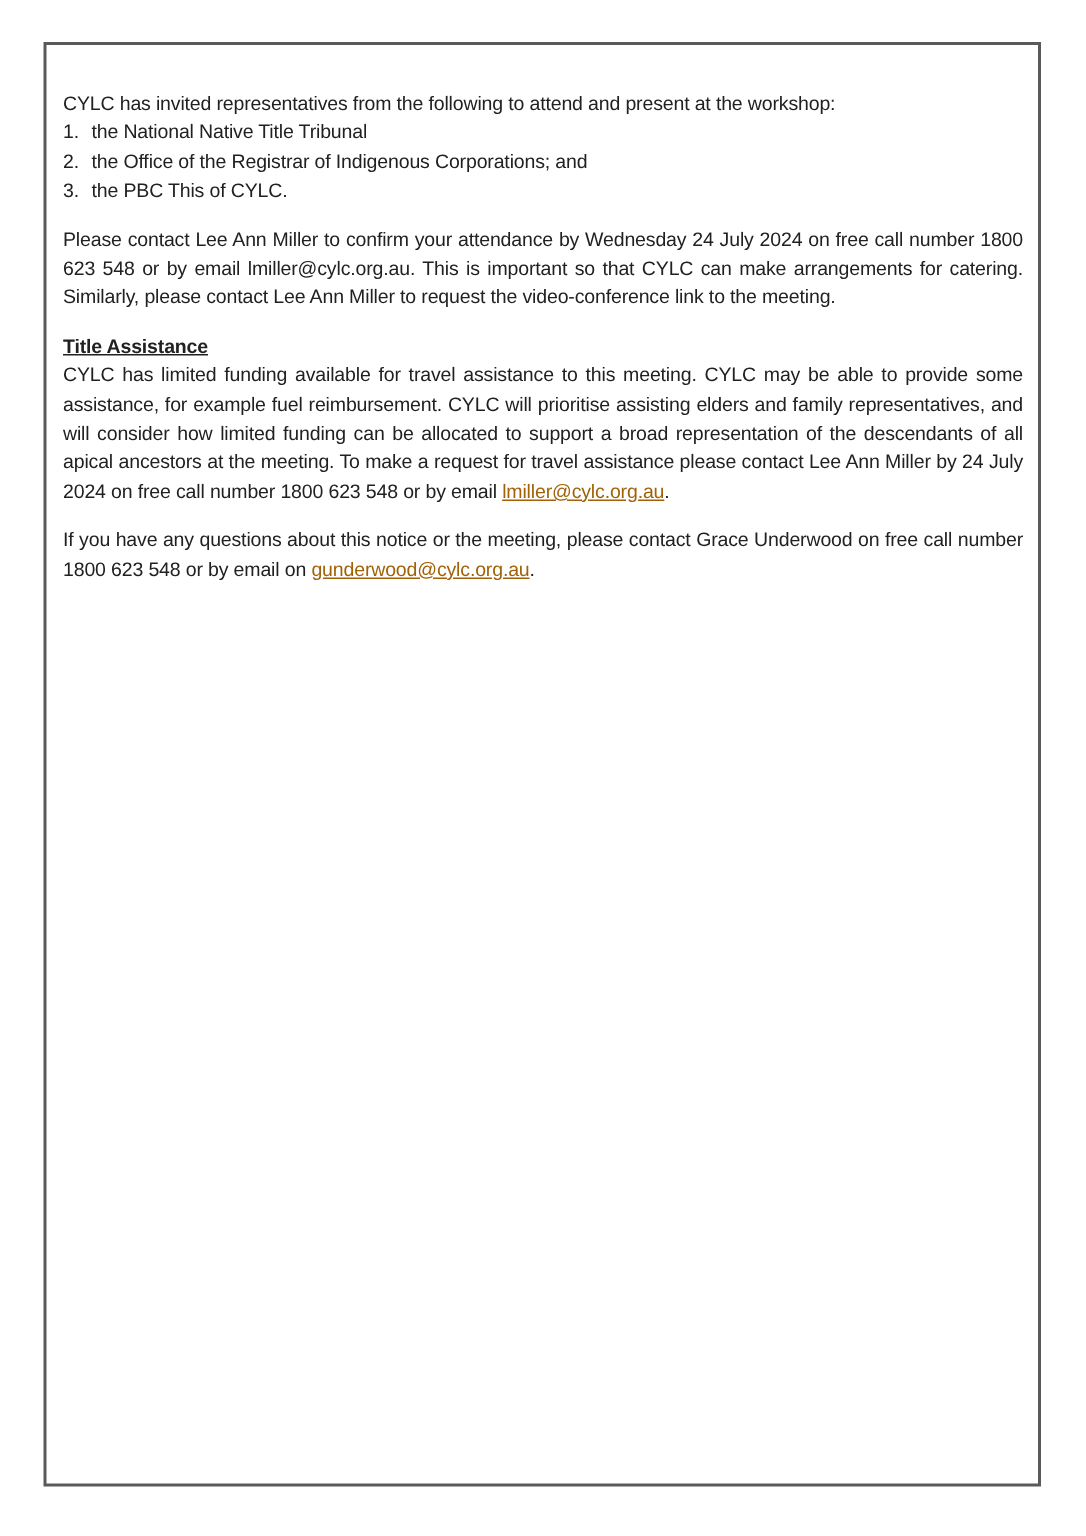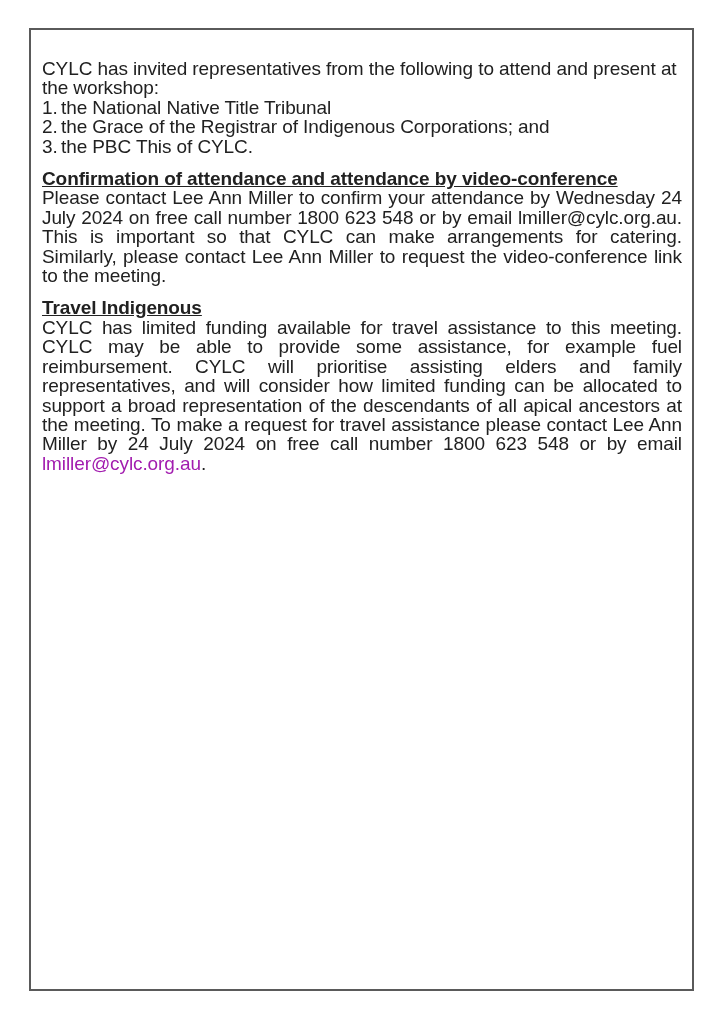--- a/index.html
+++ b/index.html
@@ -23,21 +23,21 @@
     width: 665px;
     height: 963px;
     border: 2px solid #5a5a5a;
     box-sizing: border-box;
   }
   .content {
     position: absolute;
     left: 42px;
     top: 59px;
     width: 640px;
-    font-size: 19px;
+    font-size: 13px;
     line-height: 19.4px;
     letter-spacing: -0.1px;
   }
   .para {
     margin: 0;
     text-align: justify;
   }
   .lead {
     text-align: left;
   }
@@ -58,21 +58,22 @@
   .heading {
     margin: 0 0 0 0;
     font-weight: bold;
     text-decoration: underline;
     text-align: left;
   }
   .b {
     font-weight: normal;
   }
   .link {
-    color: #a21caf;
+    color: #a16207;
+    text-decoration: underline;
     cursor: pointer;
   }
 </style>
 </head>
 <body>
 
 <div class="canvas">
   <div class="page-border"></div>
 
   <div class="content">
@@ -81,39 +82,41 @@
       <span>CYLC has invited representatives from the following to attend and present at the workshop:</span>
     </p>
 
     <div>
       <div class="list-row">
         <span class="list-num">1.</span>
         <span class="list-text">the National Native Title Tribunal</span>
       </div>
       <div class="list-row">
         <span class="list-num">2.</span>
-        <span class="list-text">the Grace of the Registrar of Indigenous Corporations; and</span>
+        <span class="list-text">the Office of the Registrar of Indigenous Corporations; and</span>
       </div>
       <div class="list-row">
         <span class="list-num">3.</span>
         <span class="list-text">the PBC This of CYLC.</span>
       </div>
     </div>
 
     <div class="section">
-      <p class="para heading">Confirmation of attendance and attendance by video-conference</p>
       <p class="para">
         <span>Please contact </span><span class="b">Lee Ann Miller</span><span> to confirm your attendance by </span><span class="b">Wednesday 24 July 2024</span><span> on free call number 1800 623 548 or by email lmiller@cylc.org.au.  This is important so that CYLC can make arrangements for catering.  Similarly, please contact Lee Ann Miller to request the video-conference link to the meeting.</span>
       </p>
     </div>
 
     <div class="section">
-      <p class="para heading">Travel Indigenous</p>
+      <p class="para heading">Title Assistance</p>
       <p class="para">
         <span>CYLC has limited funding available for travel assistance to this meeting.  CYLC may be able to provide some assistance, for example fuel reimbursement.  CYLC will prioritise assisting elders and family representatives, and will consider how limited funding can be allocated to support a broad representation of the descendants of all apical ancestors at the meeting.  To make a request for travel assistance please contact </span><span class="b">Lee Ann Miller</span><span> by </span><span class="b">24 July 2024</span><span> on free call number 1800 623 548 or by email </span><a class="link">lmiller@cylc.org.au</a><span>.</span>
       </p>
     </div>
 
     <div class="section">
+      <p class="para">
+        <span>If you have any questions about this notice or the meeting, please contact Grace Underwood on free call number 1800 623 548 or by email on </span><a class="link">gunderwood@cylc.org.au</a><span>.</span>
+      </p>
     </div>
 
   </div>
 </div>
 
 </body></html>

